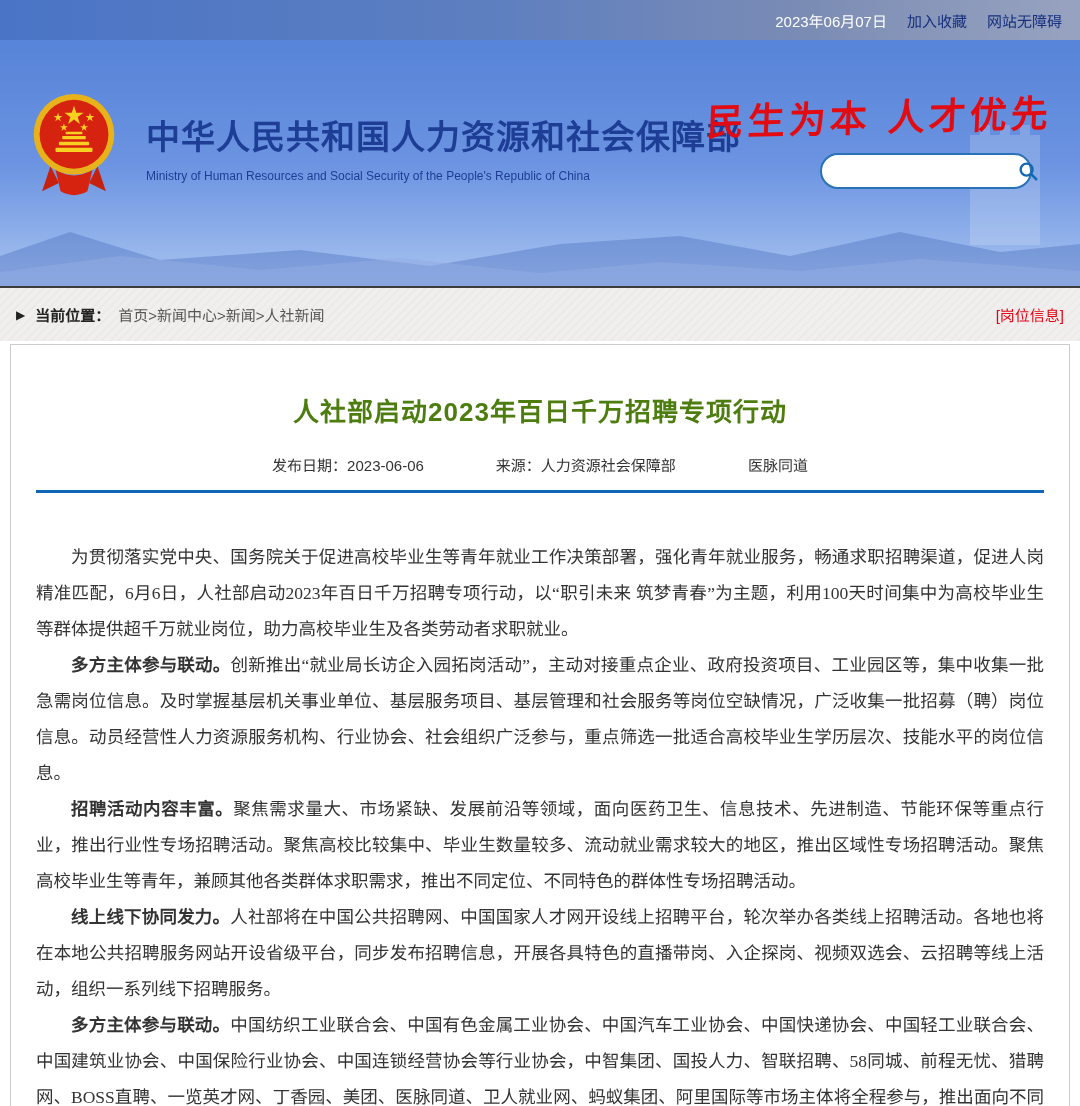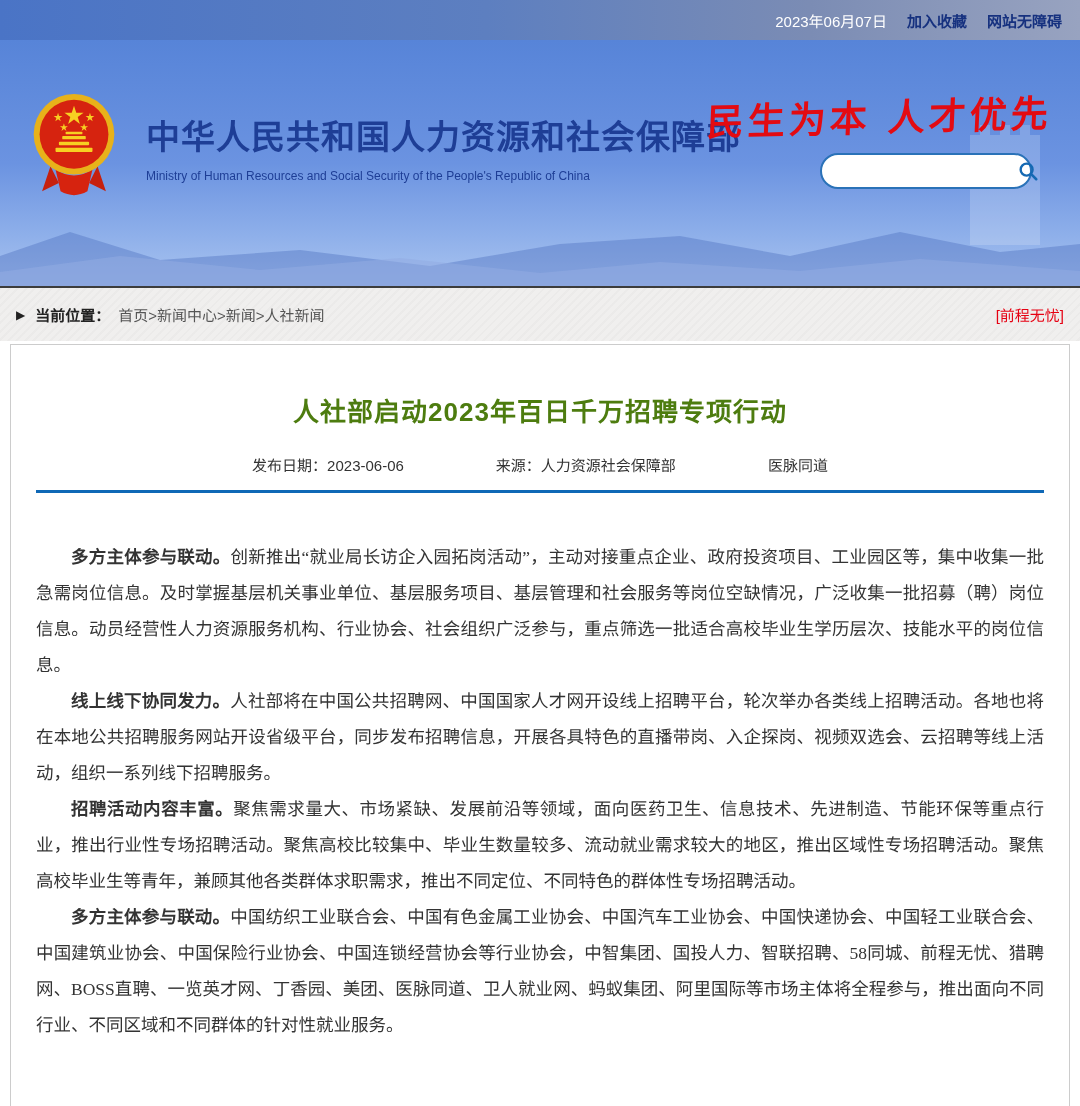--- a/index.html
+++ b/index.html
@@ -9,21 +9,21 @@
     background:#ffffff; width:1080px; height:1106px; overflow:hidden; position:relative;
   }
   
   .topbar {
     height:40px; width:100%;
     background:linear-gradient(90deg,#4a74c6 0%,#5d7fc0 45%,#7b8cb4 75%,#98a3c0 100%);
     display:flex; align-items:center; justify-content:flex-end;
     padding-right:18px; gap:20px; font-size:15px;
   }
   .topbar .date { color:#ffffff; }
-  .topbar a { color:#16317f; text-decoration:none; font-weight:bold; cursor:pointer; }
+  .topbar a { color:#16317f; text-decoration:none; font-weight:normal; cursor:pointer; }
   
   .header {
     height:246px; width:100%; position:relative; overflow:hidden;
     background:linear-gradient(180deg,#5784d8 0%,#6b93e1 50%,#8fb0ea 80%,#aac4f0 100%);
   }
   .mountains { position:absolute; left:0; bottom:0; width:100%; height:70px; }
   .wall-hint { position:absolute; right:30px; top:55px; width:90px; height:150px; opacity:.18; }
   .brand { position:absolute; left:32px; top:52px; display:flex; align-items:flex-start; z-index:2; }
   .emblem { width:84px; height:108px; flex:0 0 auto; cursor:pointer; }
   .brand-text { margin-left:30px; padding-top:18px; }
@@ -60,21 +60,21 @@
   
   .article-wrap {
     margin:3px 10px 0 10px; background:#ffffff; border:1px solid #cccccc;
     min-height:800px; padding:40px 25px 30px 25px;
   }
   .article-title {
     text-align:center; font-size:26px; font-weight:bold; color:#4d7c0f;
     margin:6px 0 26px 0; letter-spacing:1px;
   }
   .article-meta {
-    display:flex; justify-content:center; gap:92px; font-size:15px; color:#333;
+    display:flex; justify-content:center; gap:72px; font-size:15px; color:#333;
   }
   .article-meta .print { cursor:pointer; }
   .blue-rule { height:3px; background:#0f68b6; margin-top:15px; }
   .article-body {
     margin-top:46px; font-size:17.5px; line-height:36px; color:#333;
     text-align:justify;
     font-family:"Liberation Serif","DejaVu Serif",serif;
   }
   .article-body p { margin:0; text-indent:2em; }
   .article-body b { font-weight:bold; }
@@ -135,34 +135,35 @@
     <path d="M0,40 L70,16 L160,44 L300,34 L430,50 L560,28 L680,20 L790,40 L900,16 L1000,36 L1080,28 L1080,70 L0,70 Z" fill="rgba(76,110,190,0.40)"></path>
     <path d="M0,56 L120,40 L260,54 L400,42 L540,57 L660,46 L800,55 L920,43 L1080,55 L1080,70 L0,70 Z" fill="rgba(145,172,226,0.55)"></path>
   </svg>
 </div>
 
 <div class="crumbbar">
   <span class="crumb-arrow">▶</span>
   <span class="crumb-label">当前位置：</span>
   <span class="crumb-path">首页&gt;新闻中心&gt;新闻&gt;人社新闻</span>
   <span class="crumb-spacer"></span>
-  <a class="back-home">[前程无忧]</a>
+  <a class="back-home">[岗位信息]</a>
 </div>
 
 <div class="article-wrap">
   <h1 class="article-title">人社部启动2023年百日千万招聘专项行动</h1>
   <div class="article-meta">
     <span>
       <span>发布日期：</span><span>2023-06-06</span>
     </span>
     <span>
       <span>来源：</span><span>人力资源社会保障部</span>
     </span>
     <span class="print">医脉同道</span>
   </div>
   <div class="blue-rule"></div>
   <div class="article-body">
+      <p>为贯彻落实党中央、国务院关于促进高校毕业生等青年就业工作决策部署，强化青年就业服务，畅通求职招聘渠道，促进人岗精准匹配，6月6日，人社部启动2023年百日千万招聘专项行动，以“职引未来 筑梦青春”为主题，利用100天时间集中为高校毕业生等群体提供超千万就业岗位，助力高校毕业生及各类劳动者求职就业。</p>
       <p><b>多方主体参与联动。</b>创新推出“就业局长访企入园拓岗活动”，主动对接重点企业、政府投资项目、工业园区等，集中收集一批急需岗位信息。及时掌握基层机关事业单位、基层服务项目、基层管理和社会服务等岗位空缺情况，广泛收集一批招募（聘）岗位信息。动员经营性人力资源服务机构、行业协会、社会组织广泛参与，重点筛选一批适合高校毕业生学历层次、技能水平的岗位信息。</p>
+      <p><b>招聘活动内容丰富。</b>聚焦需求量大、市场紧缺、发展前沿等领域，面向医药卫生、信息技术、先进制造、节能环保等重点行业，推出行业性专场招聘活动。聚焦高校比较集中、毕业生数量较多、流动就业需求较大的地区，推出区域性专场招聘活动。聚焦高校毕业生等青年，兼顾其他各类群体求职需求，推出不同定位、不同特色的群体性专场招聘活动。</p>
       <p><b>线上线下协同发力。</b>人社部将在中国公共招聘网、中国国家人才网开设线上招聘平台，轮次举办各类线上招聘活动。各地也将在本地公共招聘服务网站开设省级平台，同步发布招聘信息，开展各具特色的直播带岗、入企探岗、视频双选会、云招聘等线上活动，组织一系列线下招聘服务。</p>
-      <p><b>招聘活动内容丰富。</b>聚焦需求量大、市场紧缺、发展前沿等领域，面向医药卫生、信息技术、先进制造、节能环保等重点行业，推出行业性专场招聘活动。聚焦高校比较集中、毕业生数量较多、流动就业需求较大的地区，推出区域性专场招聘活动。聚焦高校毕业生等青年，兼顾其他各类群体求职需求，推出不同定位、不同特色的群体性专场招聘活动。</p>
       <p><b>多方主体参与联动。</b>中国纺织工业联合会、中国有色金属工业协会、中国汽车工业协会、中国快递协会、中国轻工业联合会、中国建筑业协会、中国保险行业协会、中国连锁经营协会等行业协会，中智集团、国投人力、智联招聘、58同城、前程无忧、猎聘网、BOSS直聘、一览英才网、丁香园、美团、医脉同道、卫人就业网、蚂蚁集团、阿里国际等市场主体将全程参与，推出面向不同行业、不同区域和不同群体的针对性就业服务。</p>
     </div>
 </div>
 
 </body></html>

